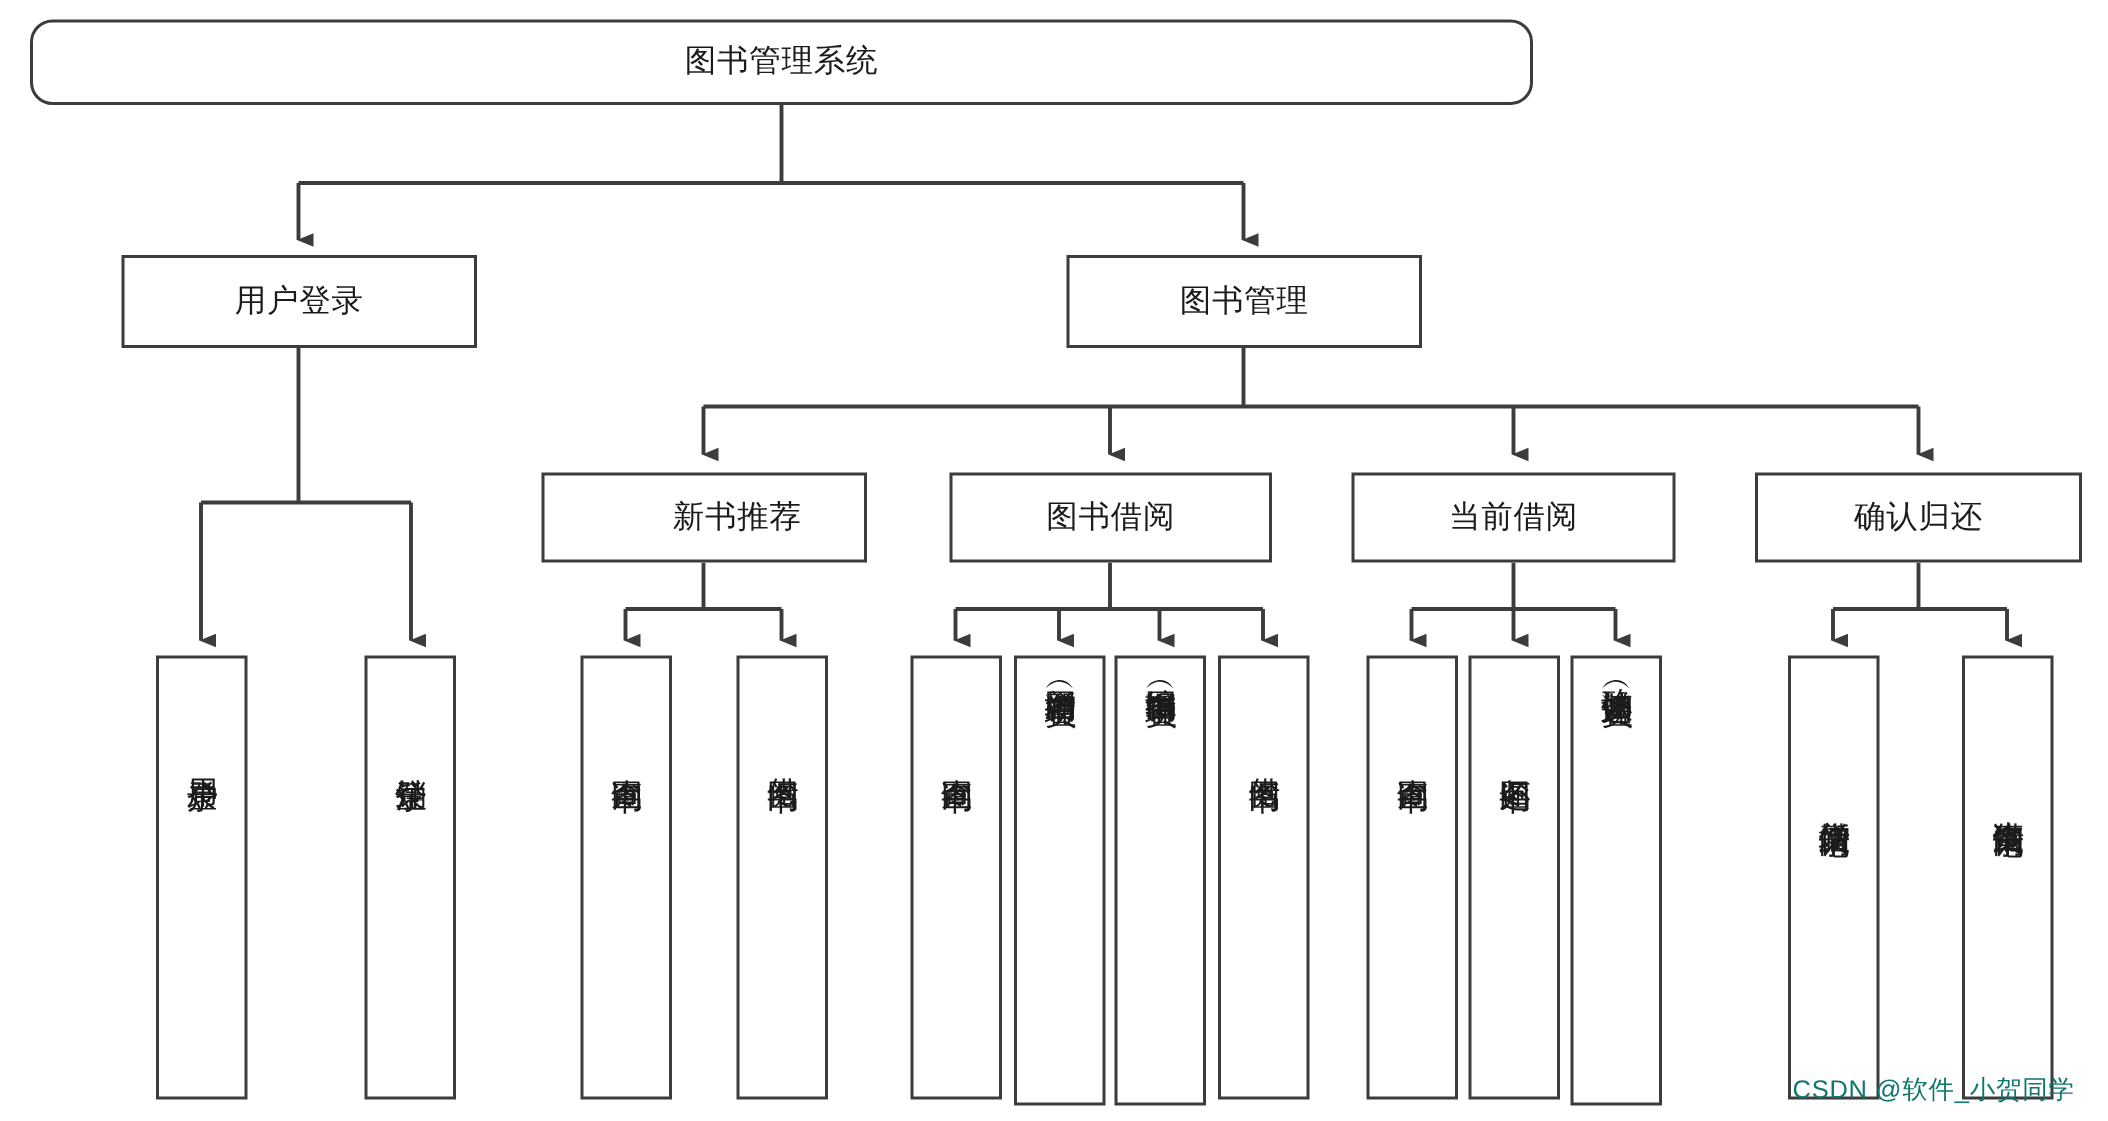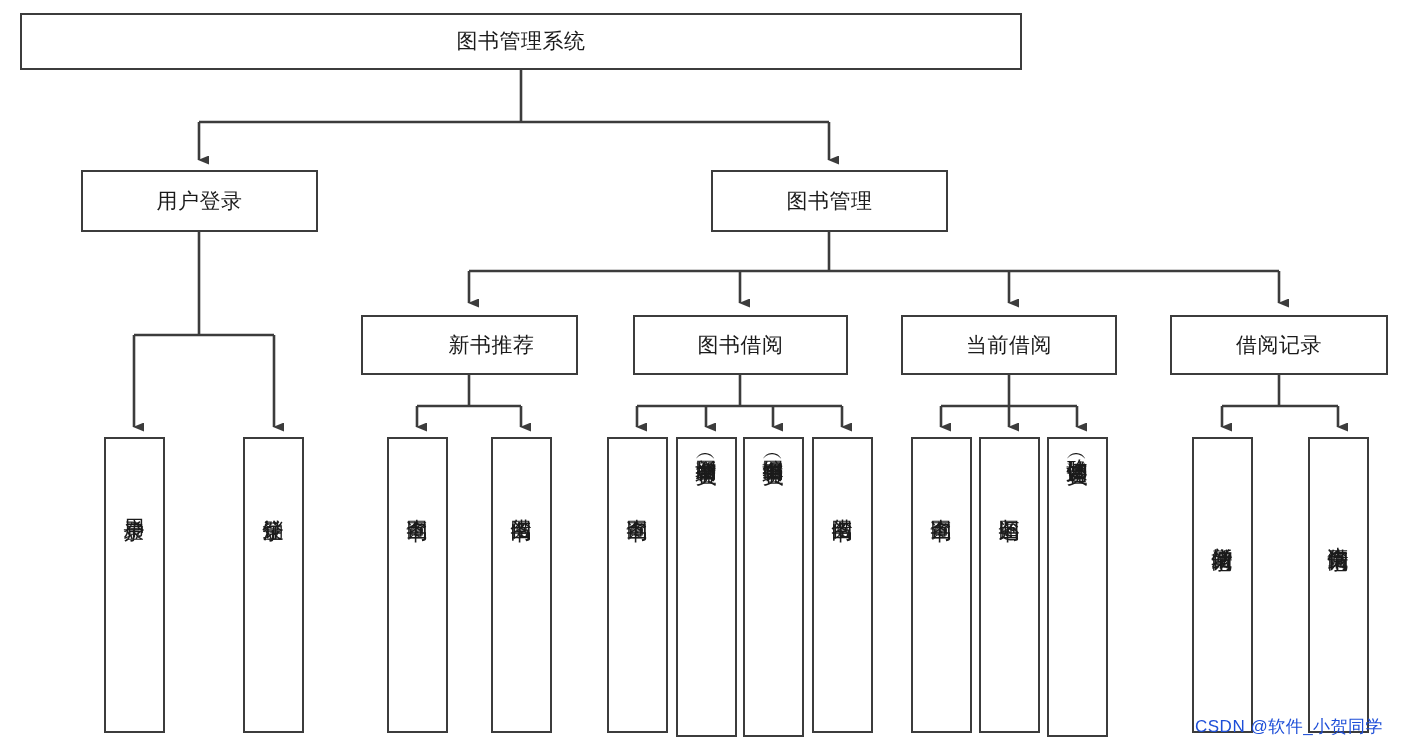--- a/index.html
+++ b/index.html
@@ -65,21 +65,21 @@
     letter-spacing: 1px;
   }
   .node.leaf.short .node-label {
     margin-top: 60px;
   }
   .node.leaf.xshort .node-label {
     margin-top: 88px;
   }
   .watermark {
     position: absolute;
-    color: #1d4ed8;
+    color: #0f766e;
     font-size: 17px;
     letter-spacing: 0.5px;
     white-space: nowrap;
     z-index: 5;
     pointer-events: none;
   }
 </style>
 </head>
 <body>
 
@@ -128,21 +128,21 @@
       <path d="M1009,406 L1009,427" marker-end="url(#arrowhead)"></path>
       <path d="M1077,406 L1077,427" marker-end="url(#arrowhead)"></path>
 
       <path d="M1279,375 L1279,406"></path>
       <path d="M1222,406 L1338,406"></path>
       <path d="M1222,406 L1222,427" marker-end="url(#arrowhead)"></path>
       <path d="M1338,406 L1338,427" marker-end="url(#arrowhead)"></path>
     </g>
   </svg>
 
-  <div class="node horiz root" style="left:20px; top:13px; width:1002px; height:57px;">
+  <div class="node horiz root" style="left:20px; top:13px; width:1002px; height:57px;border-radius:15px;">
     <span class="node-label">图书管理系统</span>
   </div>
 
   <div class="node horiz" style="left:81px; top:170px; width:237px; height:62px;">
     <span class="node-label">用户登录</span>
   </div>
 
   <div class="node horiz" style="left:711px; top:170px; width:237px; height:62px;justify-content:center;">
     <span class="node-label">图书管理</span>
   </div>
@@ -153,21 +153,21 @@
 
   <div class="node horiz" style="left:633px; top:315px; width:215px; height:60px;align-items:center;">
     <span class="node-label">图书借阅</span>
   </div>
 
   <div class="node horiz" style="left:901px; top:315px; width:216px; height:60px;">
     <span class="node-label">当前借阅</span>
   </div>
 
   <div class="node horiz" style="left:1170px; top:315px; width:218px; height:60px;">
-    <span class="node-label">借阅记录</span>
+    <span class="node-label">确认归还</span>
   </div>
 
   <div class="node leaf short" style="left:104px; top:437px; width:61px; height:296px;">
     <span class="node-label">用户登录</span>
   </div>
 
   <div class="node leaf short" style="left:243px; top:437px; width:61px; height:296px;">
     <span class="node-label">注销登录</span>
   </div>
 

